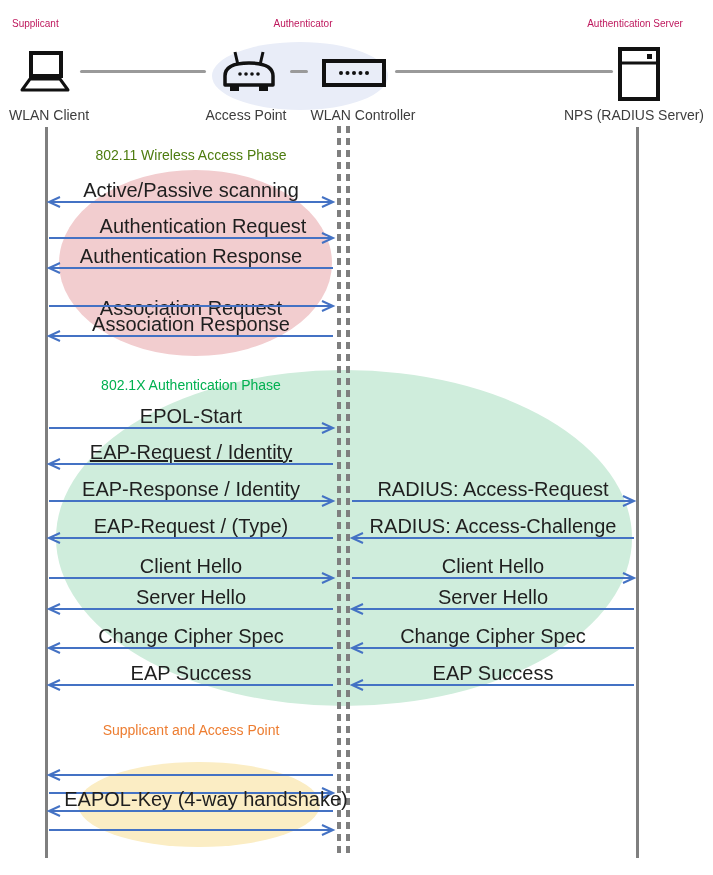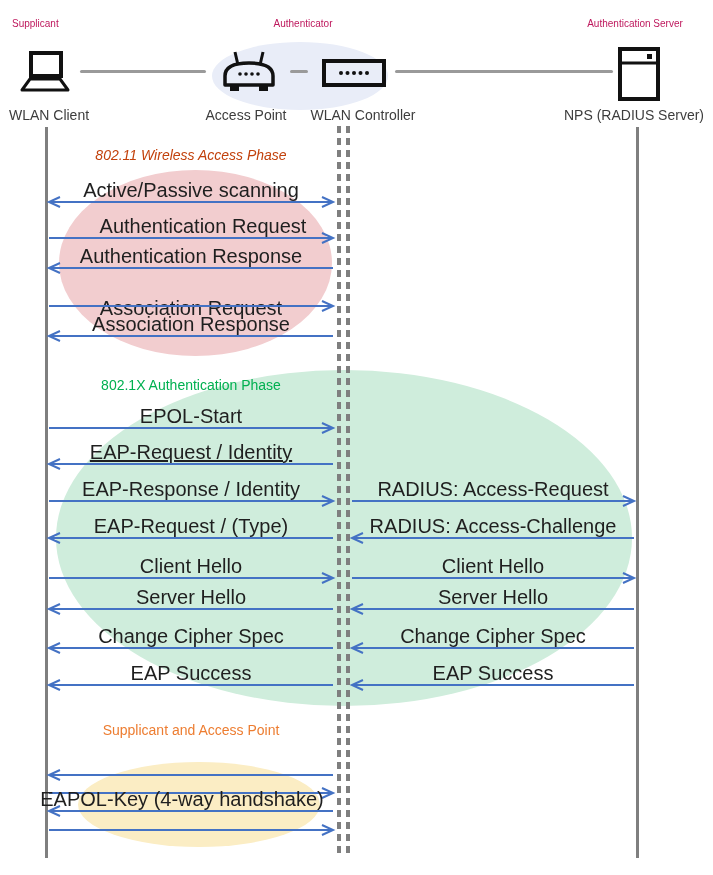--- a/index.html
+++ b/index.html
@@ -75,21 +75,21 @@
   <div class="lifeline dashed" style="left:337px;top:126px;height:727px;"></div>
   <div class="lifeline dashed" style="left:346px;top:126px;height:727px;"></div>
   <div class="lifeline" style="left:636px;top:127px;height:731px;"></div>
 
   <div id="ellipse-layer">
       <div class="ellipse" style="left: 59px; top: 170px; width: 273px; height: 186px; background: rgb(242, 205, 207);"></div>
       <div class="ellipse" style="left: 56px; top: 370px; width: 576px; height: 336px; background: rgb(207, 237, 220);"></div>
       <div class="ellipse" style="left: 78px; top: 762px; width: 242px; height: 85px; background: rgb(251, 237, 196);"></div>
     </div>
   <div id="msg-layer">
-      <div class="phase-title" style="top: 146px; color: #c2410c; font-style: italic;">
+      <div class="phase-title" style="top: 146px; color: #4d7c0f;">
         <div>802.11 Wireless Access Phase</div>
       </div>
       <div class="msg-label" style="left: 47px; width: 288px; top: 182px;">Active/Passive scanning</div>
       <svg width="288" height="16" class="arrow" style="left: 47px; top: 194px;">
         <line x1="2" y1="8" x2="286" y2="8" stroke="#4472C4" stroke-width="2"></line>
         <path d="M275 3 L286 8 L275 13" fill="none" stroke="#4472C4" stroke-width="2"></path>
         <path d="M13 3 L2 8 L13 13" fill="none" stroke="#4472C4" stroke-width="2"></path>
       </svg>
       <div class="msg-label" style="left: 59px; width: 288px; top: 218px;">Authentication Request</div>
       <svg width="288" height="16" class="arrow" style="left: 47px; top: 230px;">
@@ -188,21 +188,21 @@
         <div>Supplicant and Access Point</div>
       </div>
       <svg width="288" height="16" class="arrow" style="left: 47px; top: 767px;">
         <line x1="2" y1="8" x2="286" y2="8" stroke="#4472C4" stroke-width="2"></line>
         <path d="M13 3 L2 8 L13 13" fill="none" stroke="#4472C4" stroke-width="2"></path>
       </svg>
       <svg width="288" height="16" class="arrow" style="left: 47px; top: 785px;">
         <line x1="2" y1="8" x2="286" y2="8" stroke="#4472C4" stroke-width="2"></line>
         <path d="M275 3 L286 8 L275 13" fill="none" stroke="#4472C4" stroke-width="2"></path>
       </svg>
-      <div class="msg-label" style="left: 38px; width: 288px; top: 791px;">EAPOL-Key (4-way handshake)</div>
+      <div class="msg-label" style="left: 62px; width: 288px; top: 791px;">EAPOL-Key (4-way handshake)</div>
       <svg width="288" height="16" class="arrow" style="left: 47px; top: 803px;">
         <line x1="2" y1="8" x2="286" y2="8" stroke="#4472C4" stroke-width="2"></line>
         <path d="M13 3 L2 8 L13 13" fill="none" stroke="#4472C4" stroke-width="2"></path>
       </svg>
       <svg width="288" height="16" class="arrow" style="left: 47px; top: 822px;">
         <line x1="2" y1="8" x2="286" y2="8" stroke="#4472C4" stroke-width="2"></line>
         <path d="M275 3 L286 8 L275 13" fill="none" stroke="#4472C4" stroke-width="2"></path>
       </svg>
     </div>
 

